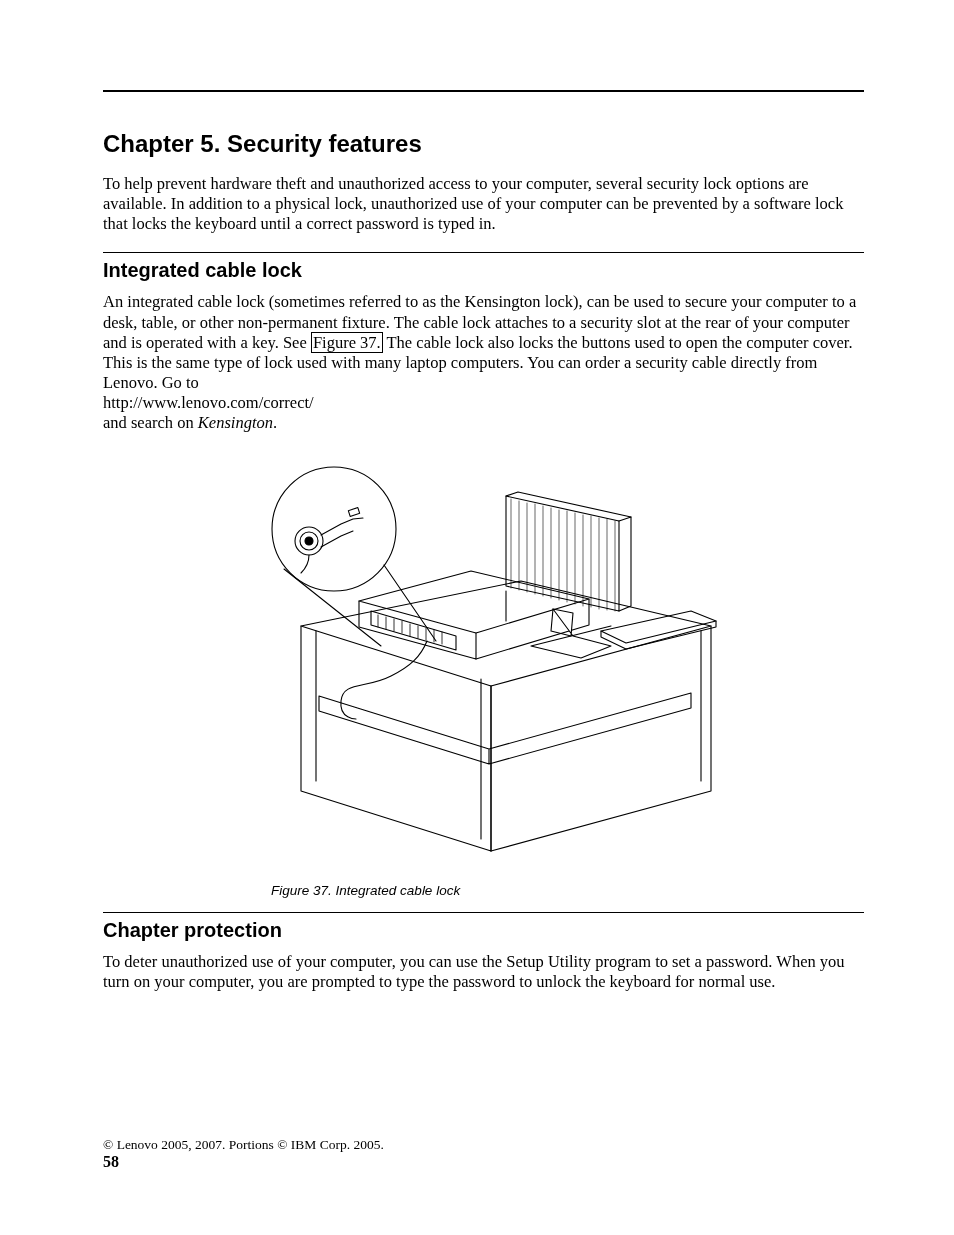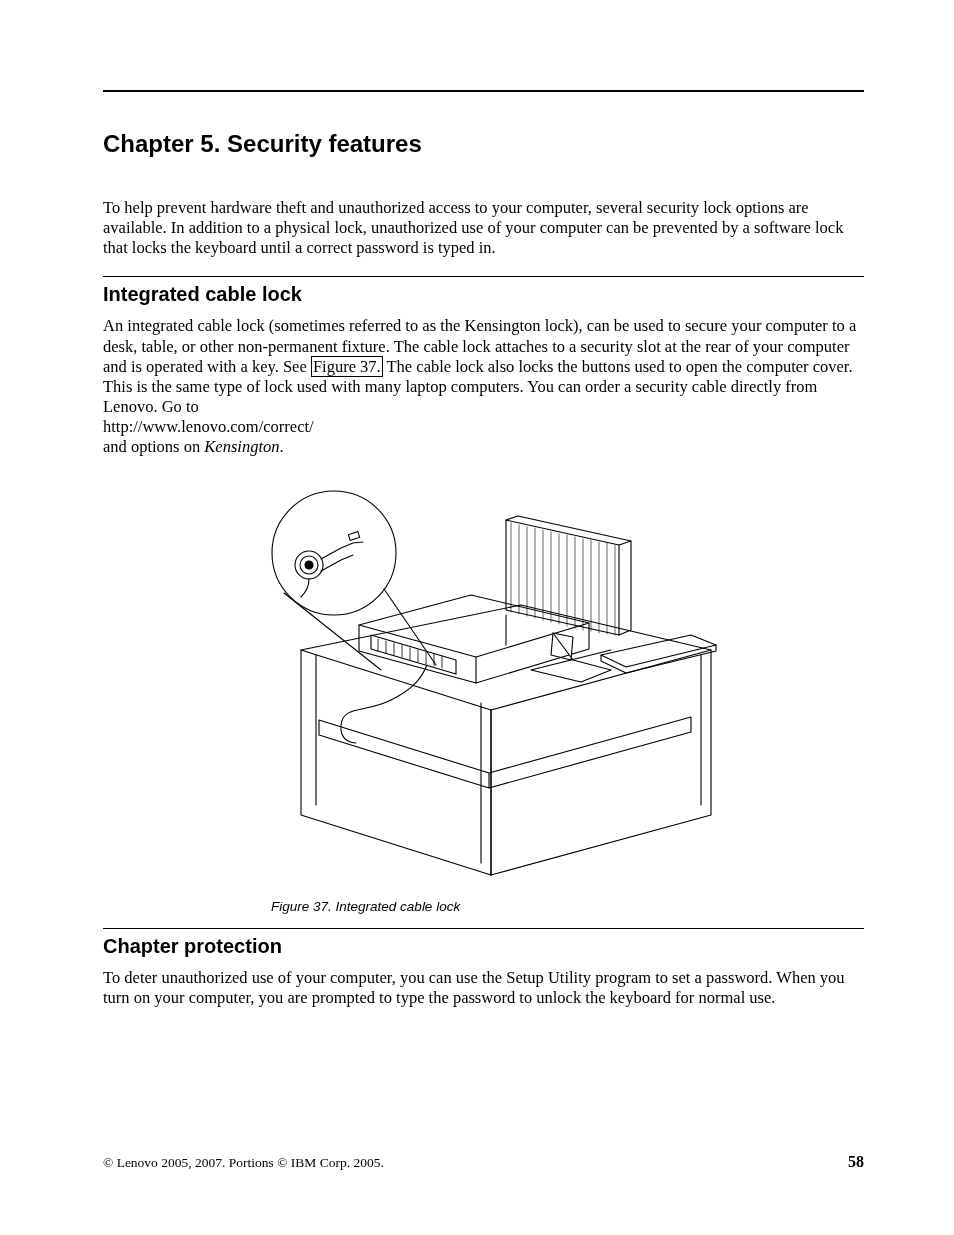--- a/index.html
+++ b/index.html
@@ -11,21 +11,21 @@
     color: #000;
     position: relative;
     padding: 90px 90px 70px 103px;
   }
   .hr-top { border-top: 2.5px solid #000; margin-bottom: 38px; }
   .hr-mid { border-top: 1.5px solid #000; margin: 14px 0 6px 0; }
   h1 {
     font-family: Arial, Helvetica, sans-serif;
     font-weight: bold;
     font-size: 24px;
-    margin-bottom: 40px;
+    margin-bottom: 16px;
   }
   h2 {
     font-family: Arial, Helvetica, sans-serif;
     font-weight: bold;
     font-size: 20px;
     margin-bottom: 10px;
   }
   .body-col {
     font-size: 16.5px;
     line-height: 1.22;
@@ -42,31 +42,32 @@
   .figure-box {
     width: 455px;
     height: 420px;
     position: relative;
   }
   .figure-box svg { width: 100%; height: 100%; }
   .fig-caption {
     font-family: Arial, Helvetica, sans-serif;
     font-style: italic;
     font-size: 13.5px;
-    margin-top: 4px;
+    margin-top: 12px;
   }
   .footer {
     position: absolute;
     bottom: 64px;
     left: 103px;
     right: 90px;
     display: flex;
     justify-content: space-between;
     align-items: baseline;
     font-size: 13.5px;
+    flex-direction: column;
   }
   .footer .copy { font-family: Georgia, serif; }
   .footer .pg { font-family: Georgia, serif; font-weight: bold; font-size: 16px; }
 </style>
 </head>
 <body>
 
 <div class="hr-top"></div>
 
 <h1>Chapter 5. Security features</h1>
@@ -75,21 +76,21 @@
   <p class="para">To help prevent hardware theft and unauthorized access to your computer, several security lock options are available. In addition to a physical lock, unauthorized use of your computer can be prevented by a software lock that locks the keyboard until a correct password is typed in.</p>
 </div>
 
 <div class="hr-mid"></div>
 <h2>Integrated cable lock</h2>
 
 <div class="body-col">
   <p class="para">
     <span>An integrated cable lock (sometimes referred to as the Kensington lock), can be used to secure your computer to a desk, table, or other non-permanent fixture. The cable lock attaches to a security slot at the rear of your computer and is operated with a key. See </span><a href="#" class="xref">Figure 37.</a><span> The cable lock also locks the buttons used to open the computer cover. This is the same type of lock used with many laptop computers. You can order a security cable directly from Lenovo. Go to</span><br>
     <span class="url">http://www.lenovo.com/correct/</span><br>
-    <span>and options on </span><em>Kensington</em><span>.</span>
+    <span>and search on </span><em>Kensington</em><span>.</span>
   </p>
 </div>
 
 <div class="figure-wrap">
   <div class="figure-box">
     <svg viewBox="0 0 455 420" xmlns="http://www.w3.org/2000/svg">
       <g stroke="#000" stroke-width="1.1" fill="none" stroke-linejoin="round" stroke-linecap="round">
 
         <path d="M30 175 L250 130 L440 175 L220 235 Z"></path>
 

